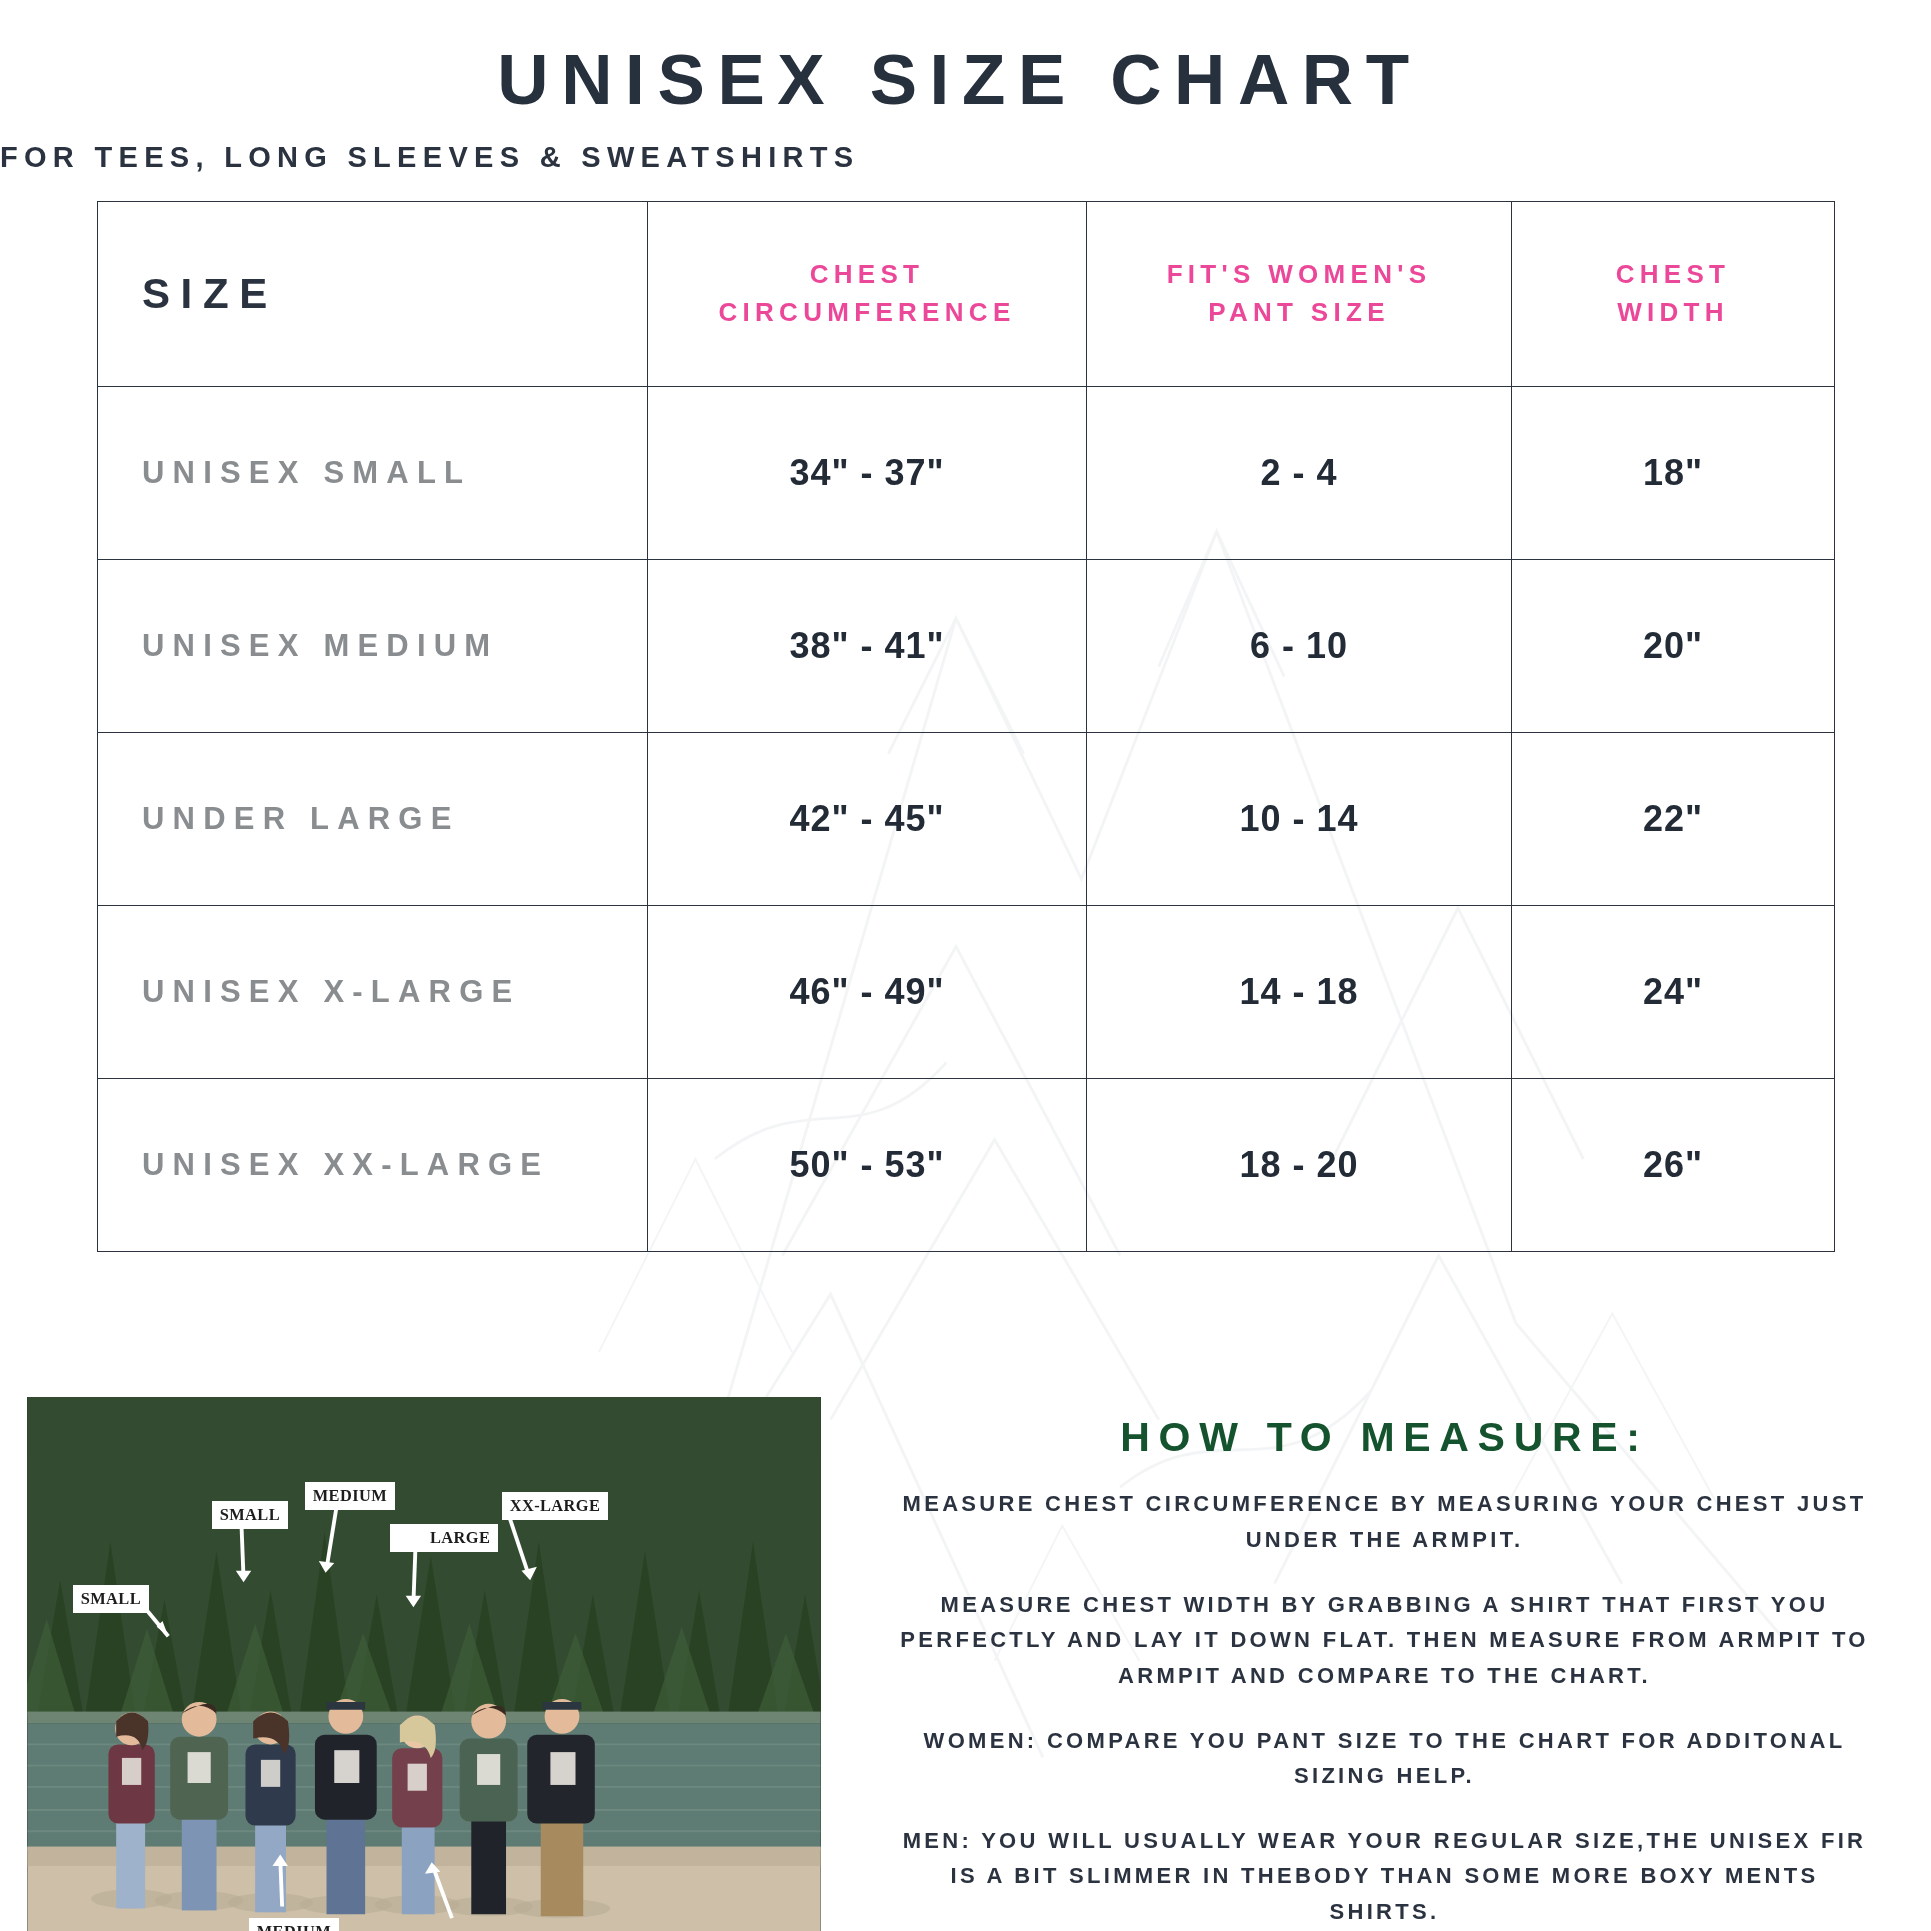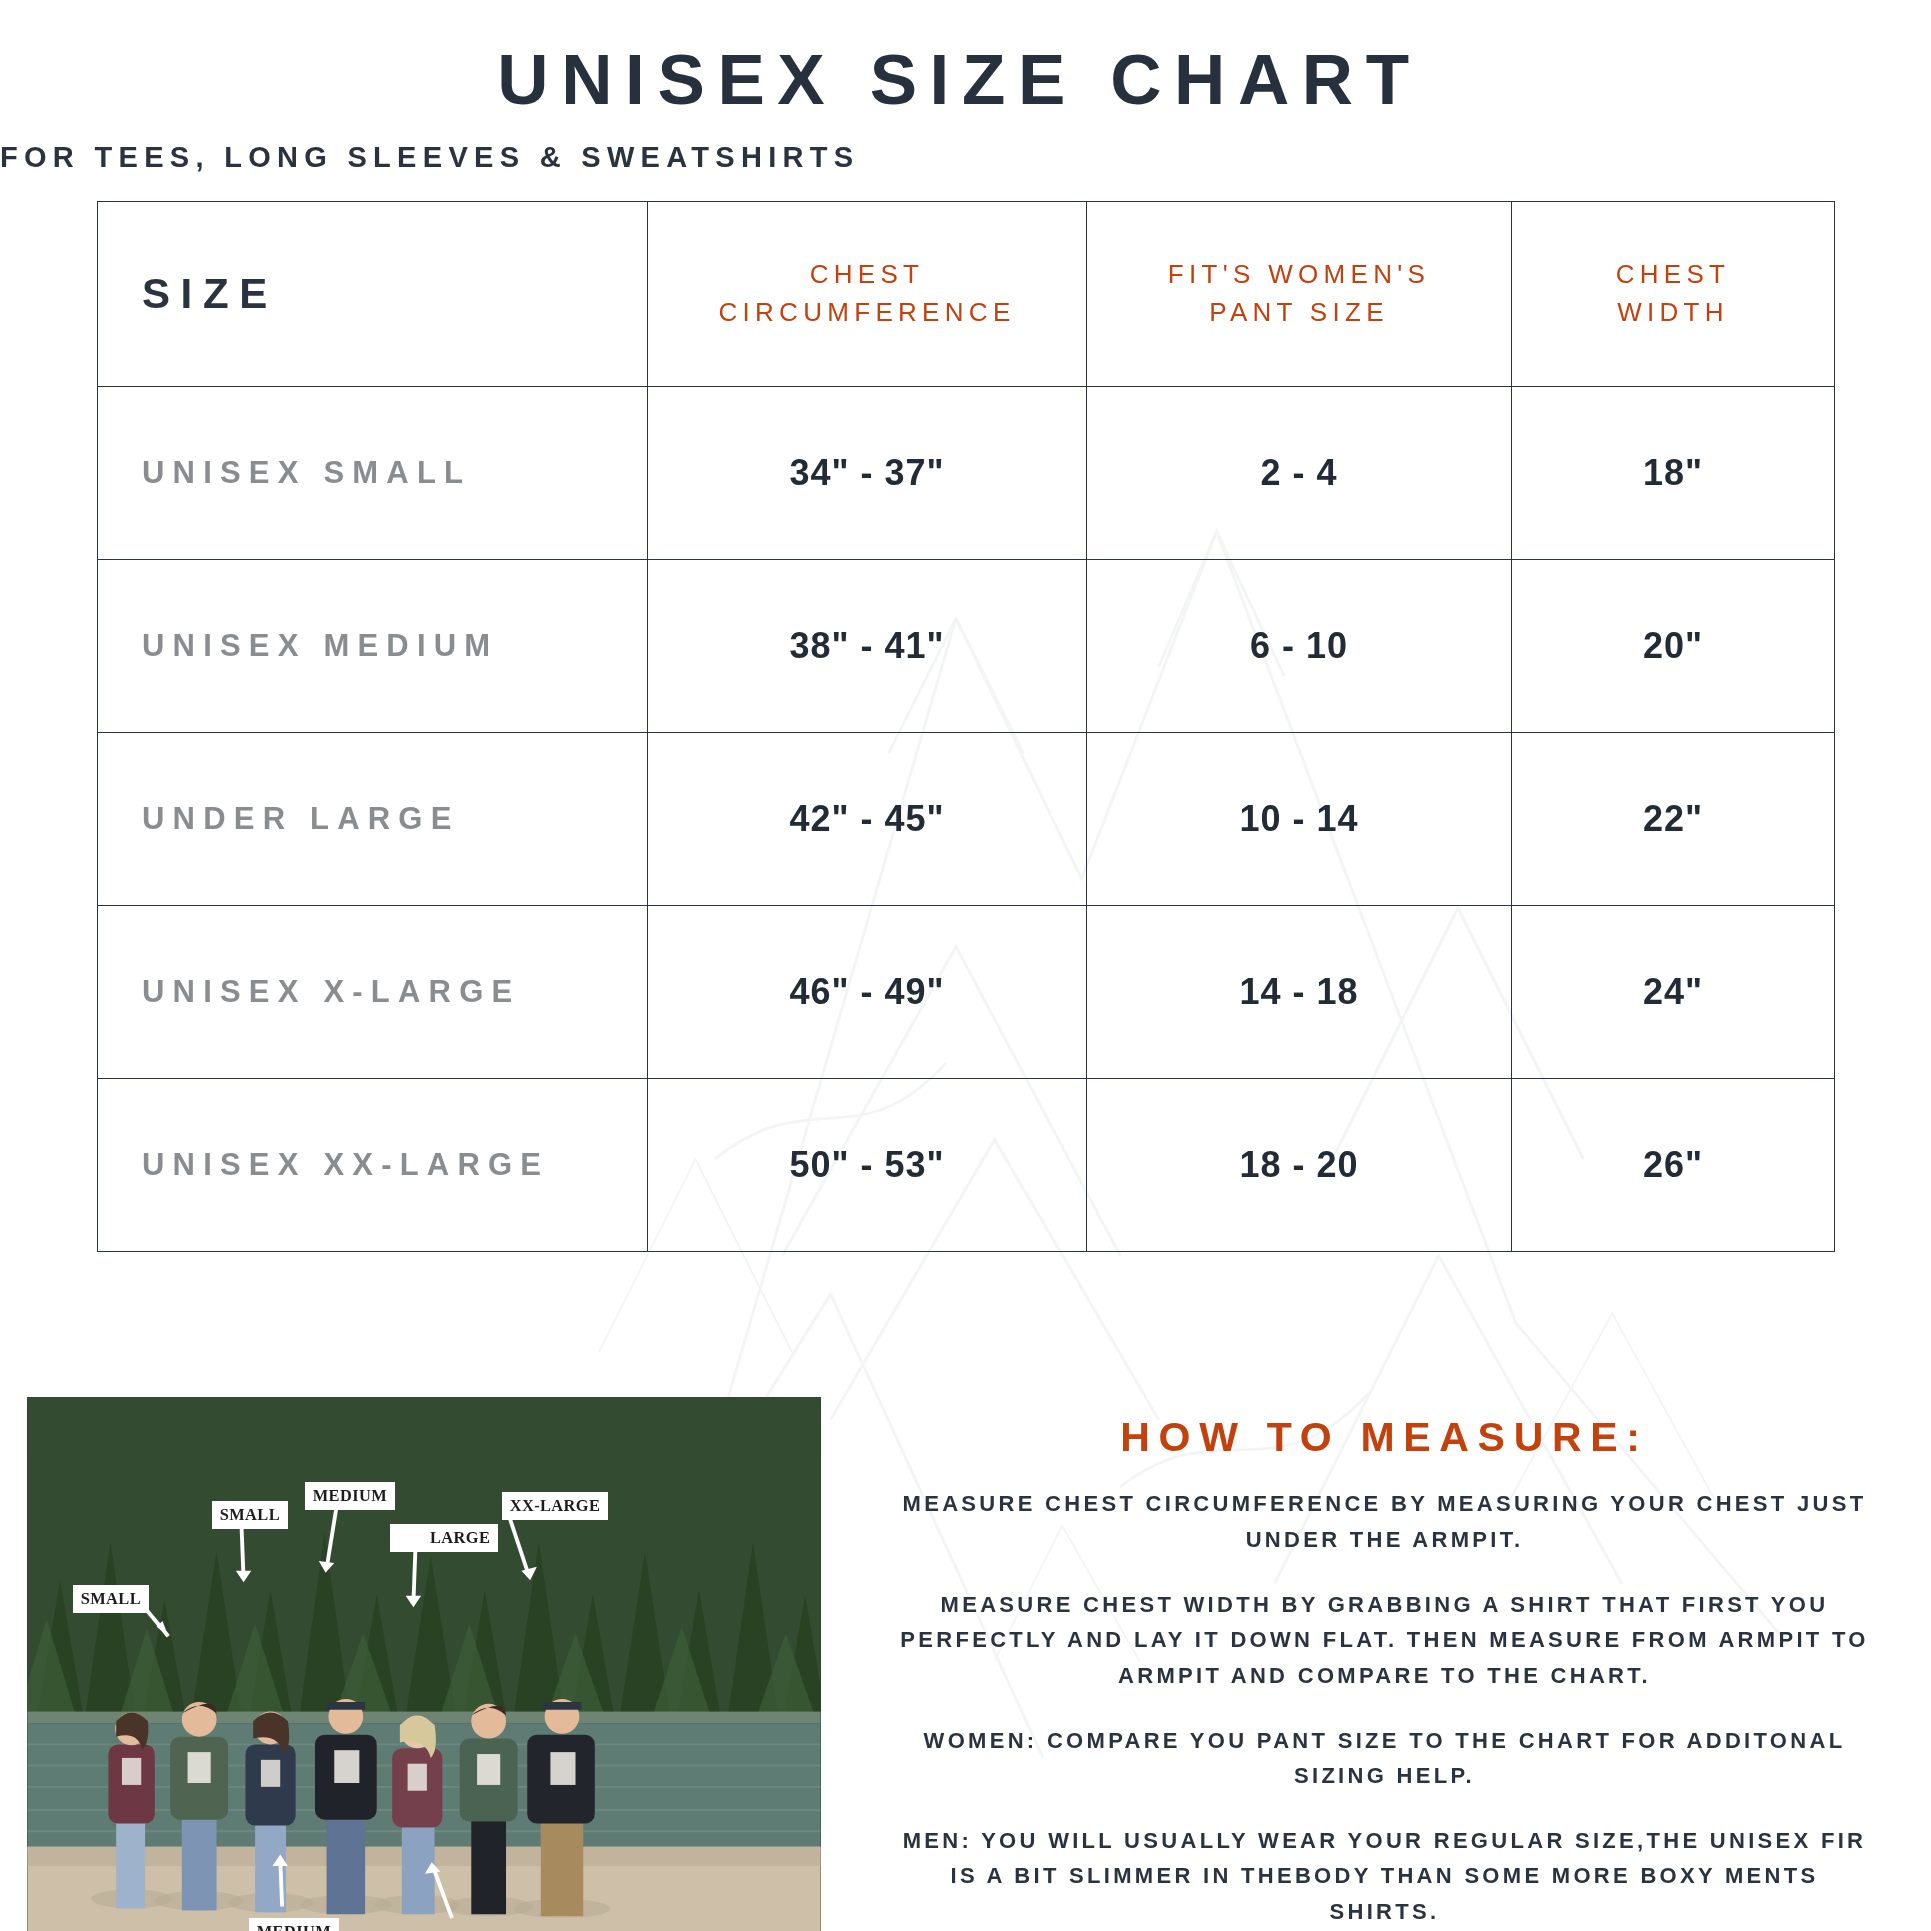--- a/index.html
+++ b/index.html
@@ -82,23 +82,23 @@
     font-size: 42px;
     font-weight: 700;
     letter-spacing: 10.6px;
     color: #2b3340;
     vertical-align: middle;
     height: 126px;
   }
   th.head-col {
     text-align: center;
     font-size: 26px;
-    font-weight: 400;
+    font-weight: 700;
     letter-spacing: 5.3px;
-    color: #c2410c;
+    color: #ec4899;
     line-height: 1.45;
     padding: 21px 9.7px;
     vertical-align: middle;
   }
   td.cell-size {
     text-align: left;
     padding: 25px 0 25px 44px;
     font-size: 31px;
     font-weight: 700;
     letter-spacing: 8.2px;
@@ -146,21 +146,21 @@
 
   .howto-col {
     flex: 1;
     padding: 17.4px 58px 0 39px;
     text-align: center;
   }
   .howto-title {
     font-size: 41px;
     font-weight: 700;
     letter-spacing: 8.7px;
-    color: #c2410c;
+    color: #14532d;
     margin-bottom: 25px;
   }
   .howto-p {
     font-size: 22px;
     font-weight: 700;
     letter-spacing: 3.3px;
     line-height: 1.62;
     color: #2b3340;
     margin: 0 0 29px 0;
   }

